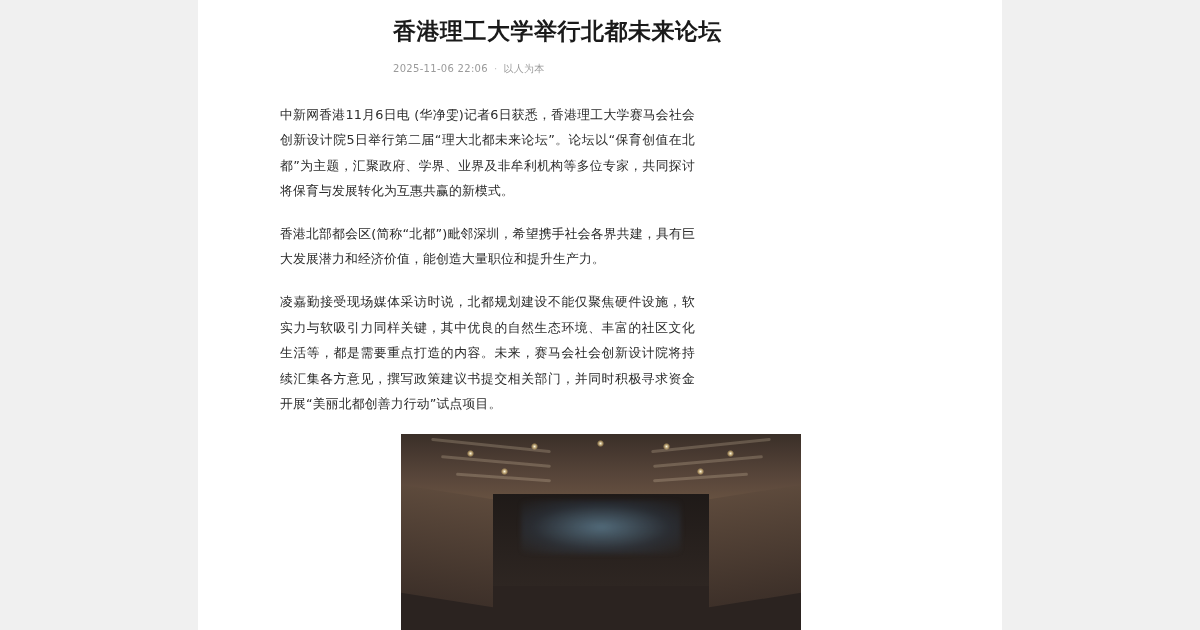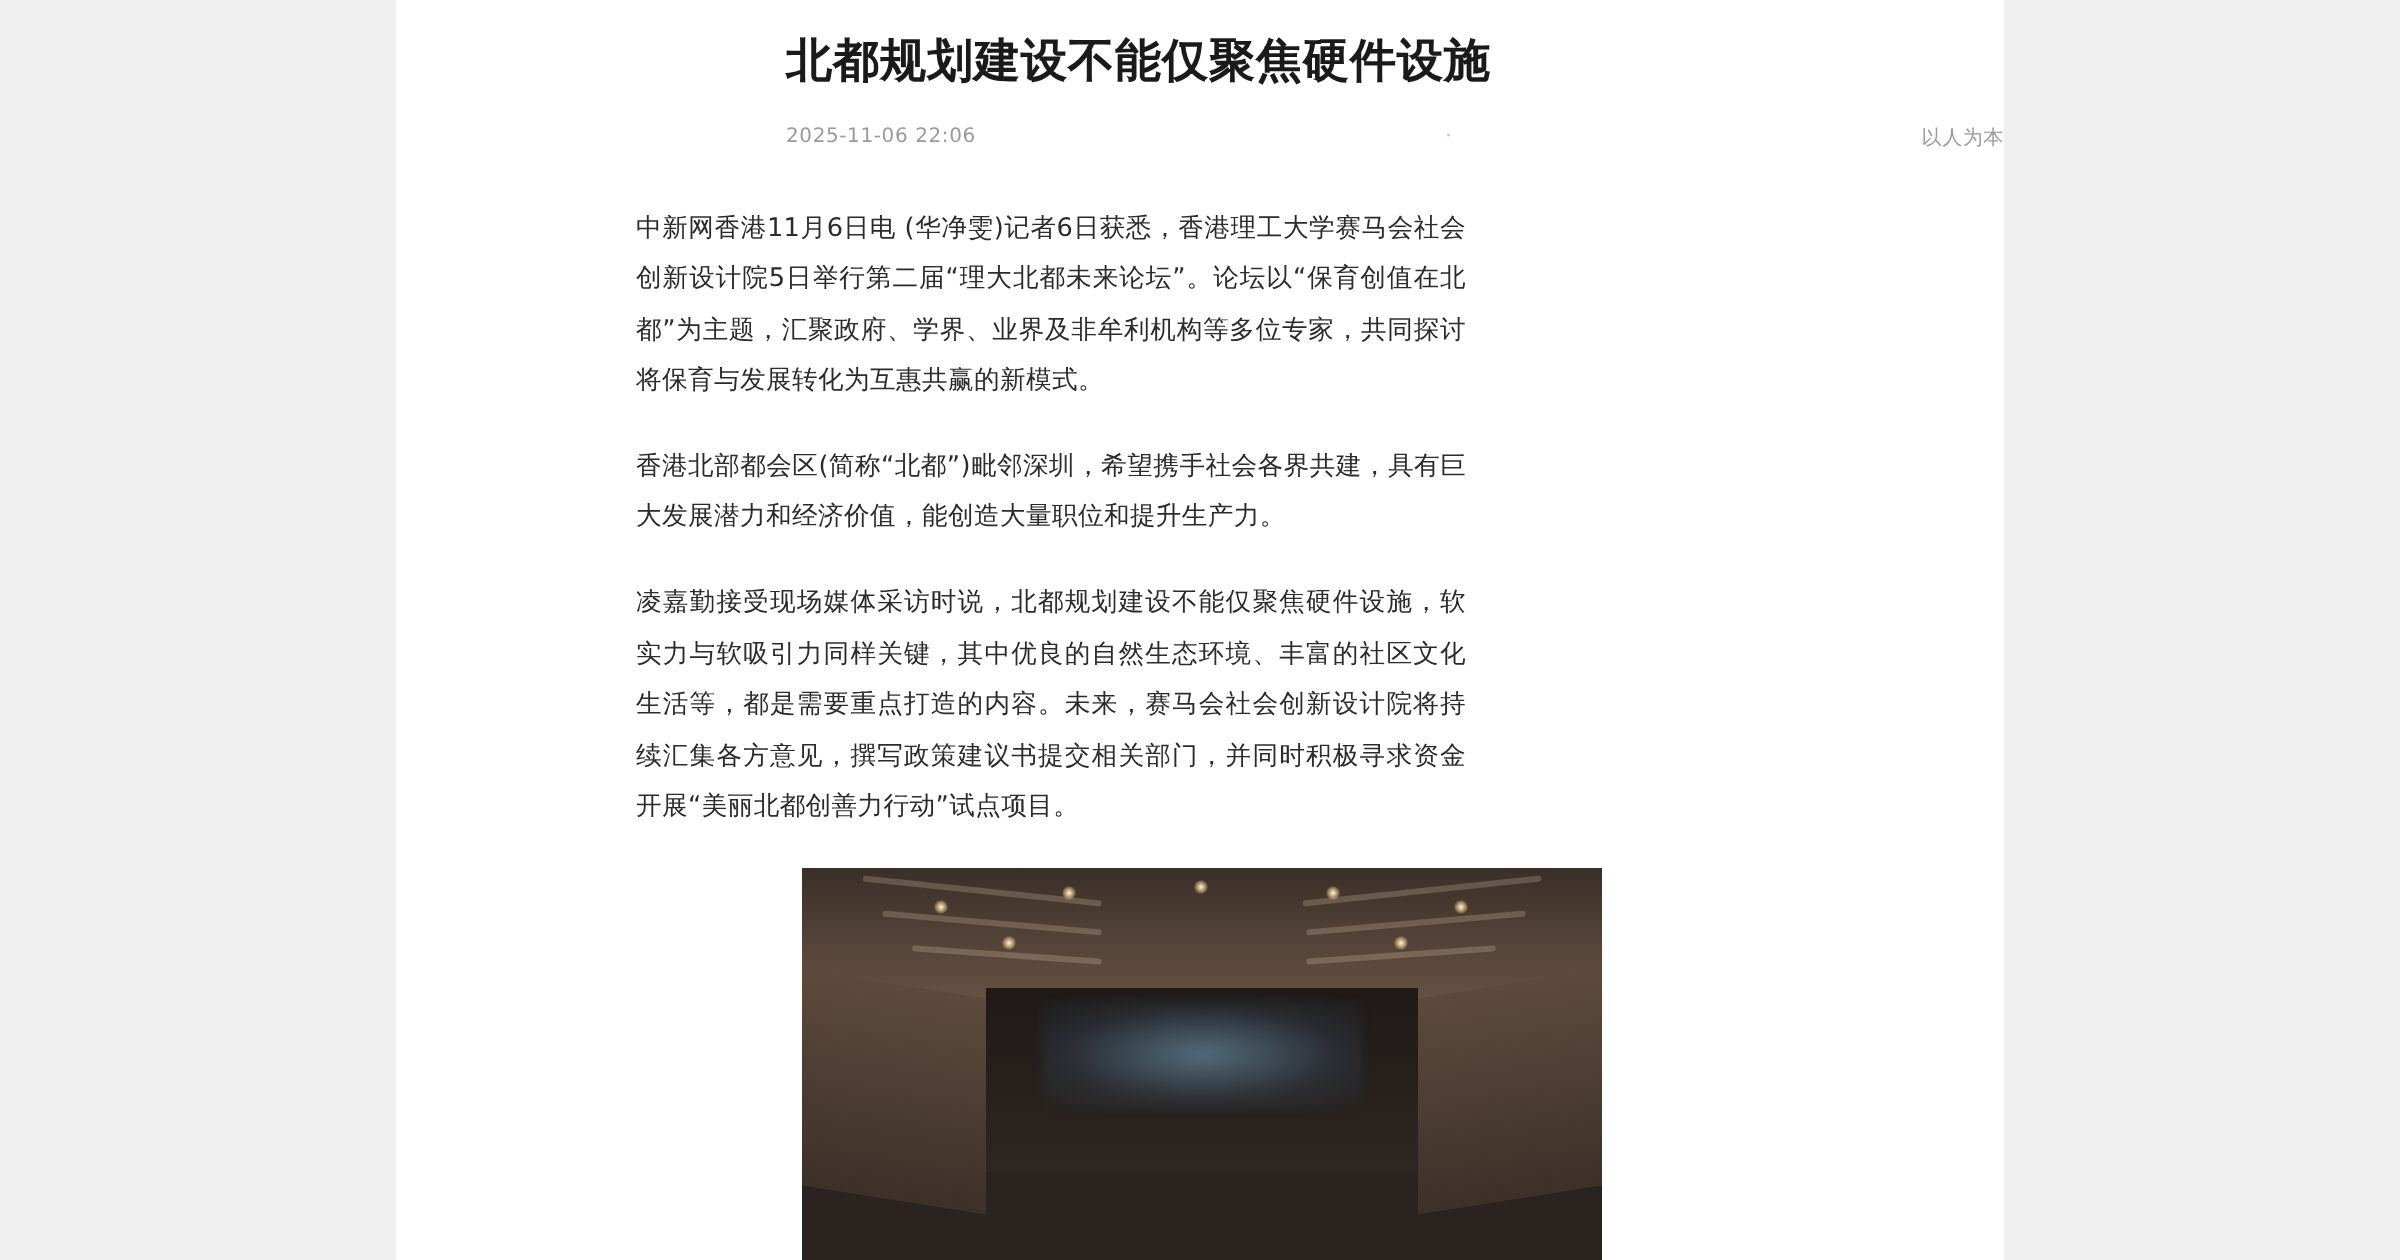--- a/index.html
+++ b/index.html
@@ -53,25 +53,24 @@
   .meta-row {
     margin-left: 195px;
     margin-top: 13px;
     font-size: 10px;
     color: #9a9a9a;
     letter-spacing: 0.3px;
     display: flex;
     align-items: center;
     gap: 6px;
     font-family: "DejaVu Sans", "Liberation Sans", sans-serif;
-    justify-content: space-between;
   }
   .meta-sep { color: #c3c3c3; }
   .body-col {
-    margin-left: 120px;
+    margin-left: 82px;
     margin-top: 26px;
     width: 415px;
   }
   .para {
     margin: 0 0 17px 0;
     font-size: 12.8px;
     line-height: 2.0;
     color: #2b2b2b;
     text-align: justify;
     text-justify: inter-ideograph;
@@ -120,21 +119,21 @@
 <body>
 
 <div id="page">
 
   <div class="side-gutter left"></div>
   <div class="side-gutter right"></div>
 
   <div class="article-sheet">
     <div class="article-inner">
 
-      <h1 class="headline">北都规划建设不能仅聚焦硬件设施</h1>
+      <h1 class="headline">香港理工大学举行北都未来论坛</h1>
 
       <div class="meta-row">
         <span>2025-11-06 22:06</span>
         <span class="meta-sep">·</span>
         <span>以人为本</span>
       </div>
 
       <div class="body-col">
         <p class="para">中新网香港11月6日电 (华净雯)记者6日获悉，香港理工大学赛马会社会创新设计院5日举行第二届“理大北都未来论坛”。论坛以“保育创值在北都”为主题，汇聚政府、学界、业界及非牟利机构等多位专家，共同探讨将保育与发展转化为互惠共赢的新模式。</p>
         <p class="para">香港北部都会区(简称“北都”)毗邻深圳，希望携手社会各界共建，具有巨大发展潜力和经济价值，能创造大量职位和提升生产力。</p>

